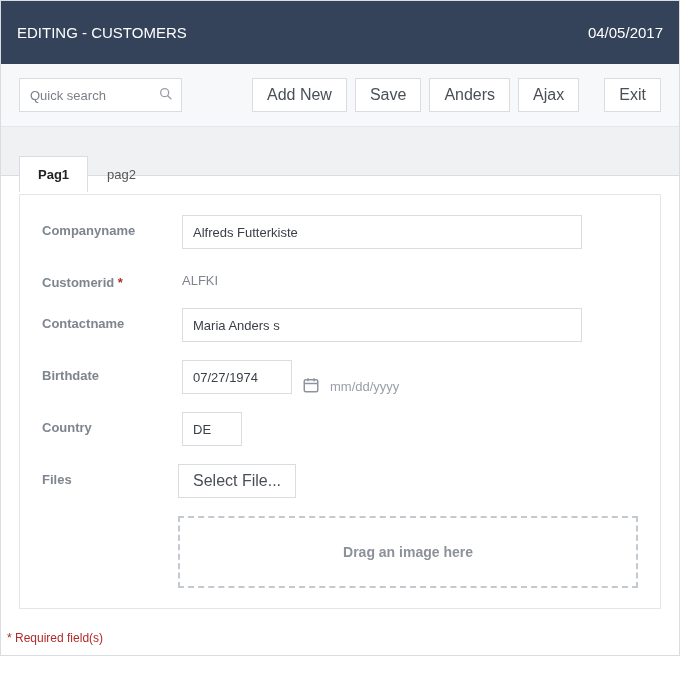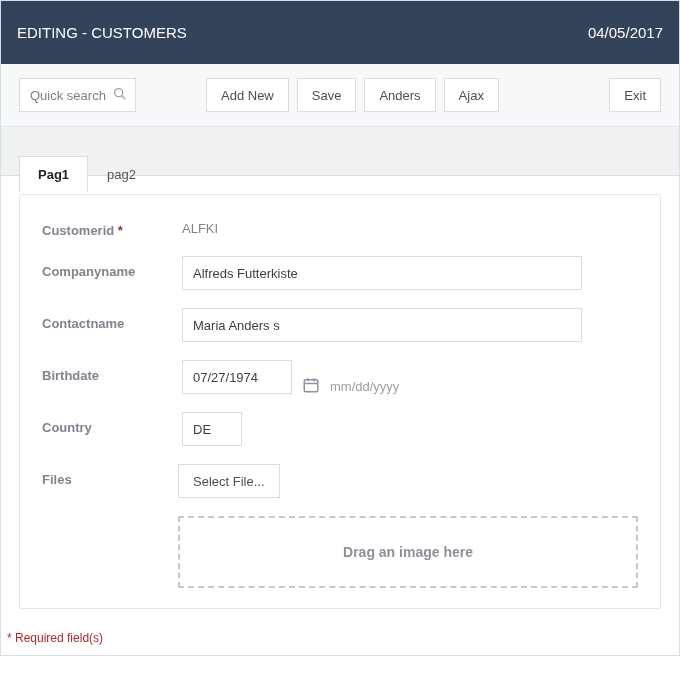--- a/index.html
+++ b/index.html
@@ -1,26 +1,26 @@
 <!DOCTYPE html>
 <html><head>
 <meta charset="utf-8">
 <style>
   * { box-sizing: border-box; }
   html, body { margin:0; padding:0; }
   body { width:680px; height:687px; font-family: Arial, Helvetica, sans-serif; font-size:13px; color:#333; background:#fff; }
   .frame { width:680px; border:1px solid #d9dde0; }
   .header { background:#34425a; color:#fff; height:63px; display:flex; align-items:center; justify-content:space-between; padding:0 16px; font-size:15px; }
   .toolbar { background:#f7f8fa; border-bottom:1px solid #e3e6ea; padding:14px 18px; display:flex; align-items:center; }
-  .search { position:relative; width:117px; }
+  .search { position:relative; width:163px; }
   .search input { width:100%; height:34px; border:1px solid #d9dde0; padding:0 28px 0 10px; font-size:13px; color:#555; }
   .search input::placeholder { color:#7a7f87; }
   .search-icon { position:absolute; right:8px; top:8px; color:#9aa0a8; pointer-events:none; }
   .toolbar-center { display:flex; gap:8px; margin-left:70px; }
-  .btn { height:34px; padding:0 14px; background:#fff; border:1px solid #d9dde0; color:#4a4f57; font-size:13px; cursor:pointer; display:inline-flex; align-items:center; }
+  .btn { height:34px; padding:0 14px; background:#fff; border:1px solid #d9dde0; color:#4a4f57; font-size:16px; cursor:pointer; display:inline-flex; align-items:center; }
   .toolbar-right { margin-left:auto; }
   .tabsbar { background:#f0f1f3; border-bottom:1px solid #d9dde0; padding:12px 18px 0 18px; display:flex; }
   .tab { padding:10px 18px; border:1px solid transparent; border-bottom:none; color:#555; cursor:pointer; font-size:13px; position:relative; top:17px; }
   .tab.active { background:#fff; border-color:#d9dde0; color:#222; font-weight:bold; }
   .form-wrap { padding:18px; background:#fff; }
   .form-box { border:1px solid #e3e6ea; padding:20px 22px; }
   .row { display:flex; align-items:flex-start; margin-bottom:18px; }
   .row:last-child { margin-bottom:0; }
   .lbl { width:140px; padding-top:8px; color:#7e858e; font-weight:bold; font-size:13px; }
   .req { color:#b02a2a; }
@@ -69,32 +69,32 @@
 
   <div class="tabsbar">
     <div class="tab active">Pag1</div>
     <div class="tab">pag2</div>
   </div>
 
   <div class="form-wrap">
     <div class="form-box">
 
       <div class="row">
+        <div class="lbl">Companyname</div>
+        <div class="fld">
+          <input class="input-text w400" type="text" value="Alfreds Futterkiste" style="">
+        </div>
+      </div>
+
+      <div class="row">
         <div class="lbl">
           <span>Customerid</span>
           <span class="req"> *</span>
         </div>
         <div class="fld val-static">ALFKI</div>
-      </div>
-
-      <div class="row">
-        <div class="lbl">Companyname</div>
-        <div class="fld">
-          <input class="input-text w400" type="text" value="Alfreds Futterkiste" style="">
-        </div>
       </div>
 
       <div class="row">
         <div class="lbl">Contactname</div>
         <div class="fld">
           <input class="input-text w400" type="text" value="Maria Anders s" style="">
         </div>
       </div>
 
 

